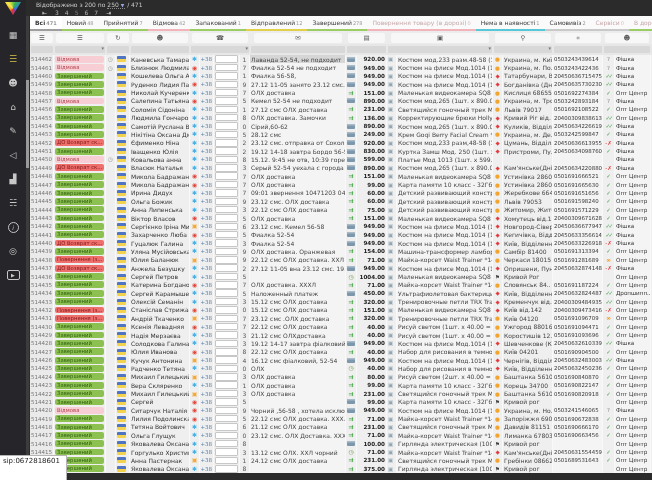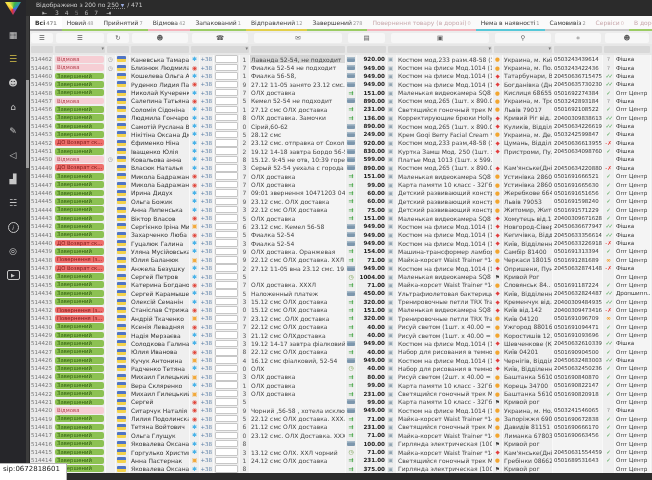--- a/index.html
+++ b/index.html
@@ -74,21 +74,21 @@
   .c-amt{justify-content:flex-end;color:#1d1d1d;font-weight:bold;font-size:5.6px}
   .pi{color:#8fa3b0;margin-right:1px;font-size:5.5px}
   .del{width:100%;text-align:center;font-size:5.5px;line-height:6px}
   .del-np{color:#e23c3c}.del-up{color:#f2a52f}.del-cr{color:#3d3d3d}
   .c-trk{color:#333;font-size:5.4px}
   .c-tst{justify-content:center;font-size:5.5px}
   .ts-q{color:#888}.ts-ok{color:#43a047}.ts-2{letter-spacing:-1.5px}.ts-fail{color:#e53935}.ts-seen{color:#f08c00;font-weight:bold}
   .c-src{color:#333;font-size:5.6px}
   
   .sip{position:absolute;left:0;bottom:0;background:#fff;border:1px solid #b5b5b5;border-left:none;border-bottom:none;
-       padding:1px 6px 7px 3px;font-size:7px;color:#222;z-index:6}
+       padding:1px 6px 15px 3px;font-size:7px;color:#222;z-index:6}
 </style>
 </head>
 <body>
 
 <div class="sidebar">
   <div class="logo"></div>
   <div id="sb-items">
       <div class="ico">
         <span>▦</span>
       </div>

